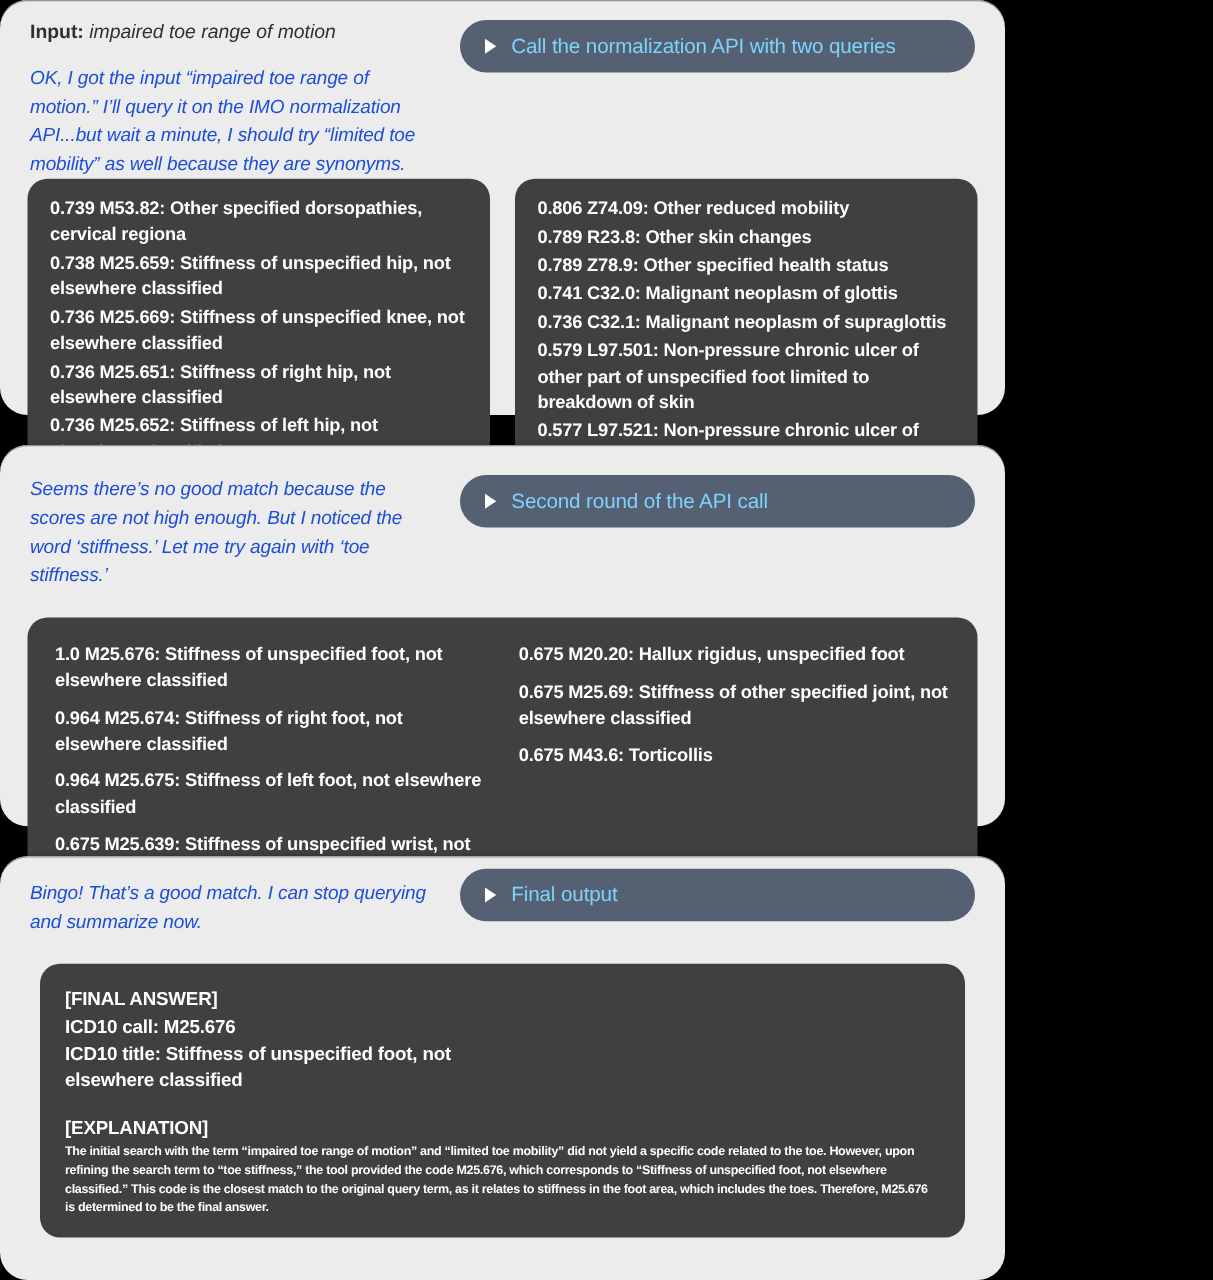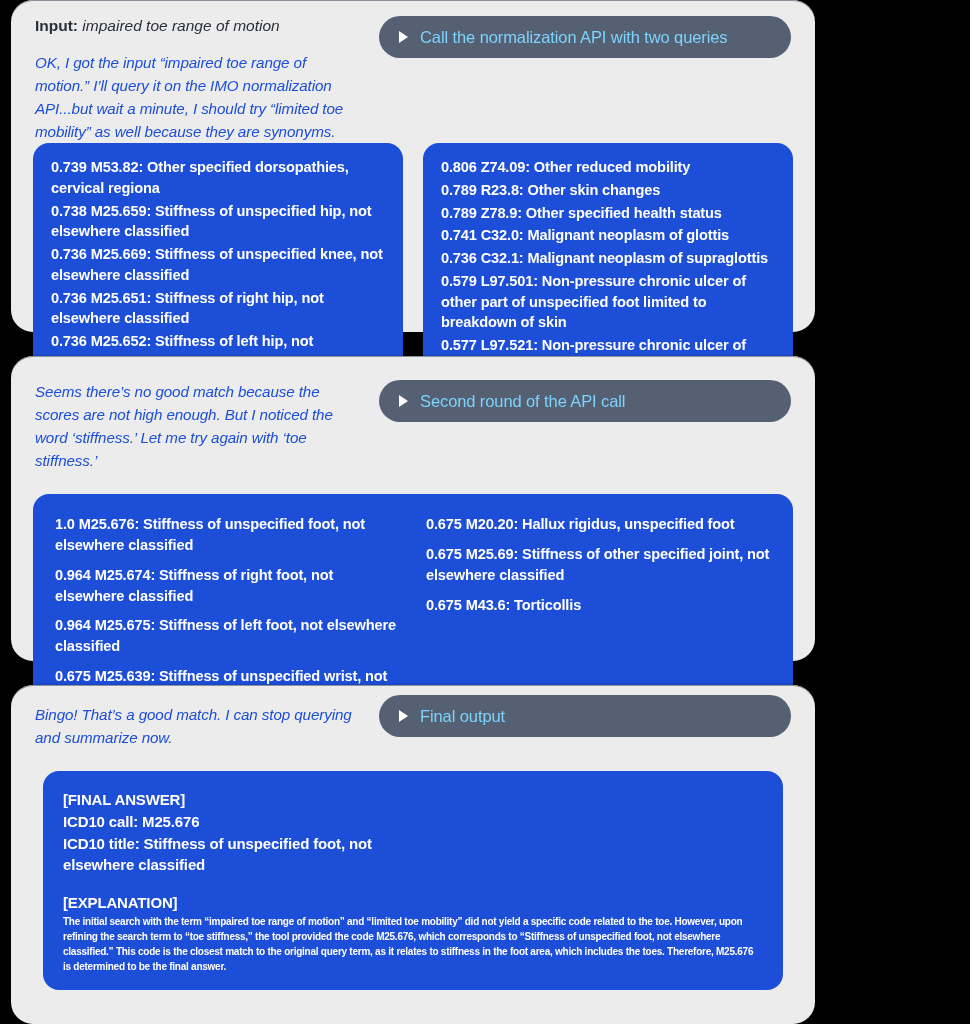--- a/index.html
+++ b/index.html
@@ -13,21 +13,20 @@
 
   #page {
     width: 804px;
     height: 1024px;
     background: #000000;
     display: flex;
     flex-direction: column;
     gap: 24px;
     position: relative;
     overflow: hidden;
-    margin-left: 11px;
   }
 
   .card {
     background: #ececec;
     border-radius: 22px;
     position: relative;
     box-shadow: 0 1px 0 #8d939b inset, 0 2px 5px rgba(0,0,0,0.55);
     flex: none;
   }
 
@@ -85,21 +84,21 @@
   }
   .action-btn .tri {
     width: 0; height: 0;
     border-left: 9px solid #ffffff;
     border-top: 6px solid transparent;
     border-bottom: 6px solid transparent;
     flex: none;
   }
 
   .panel {
-    background: #1d4ed8;
+    background: #404040;
     border-radius: 16px;
     color: #ffffff;
     padding: 14px 18px;
   }
 
   .panel-row {
     display: flex;
     gap: 20px;
     padding: 0 22px 22px 22px;
   }

